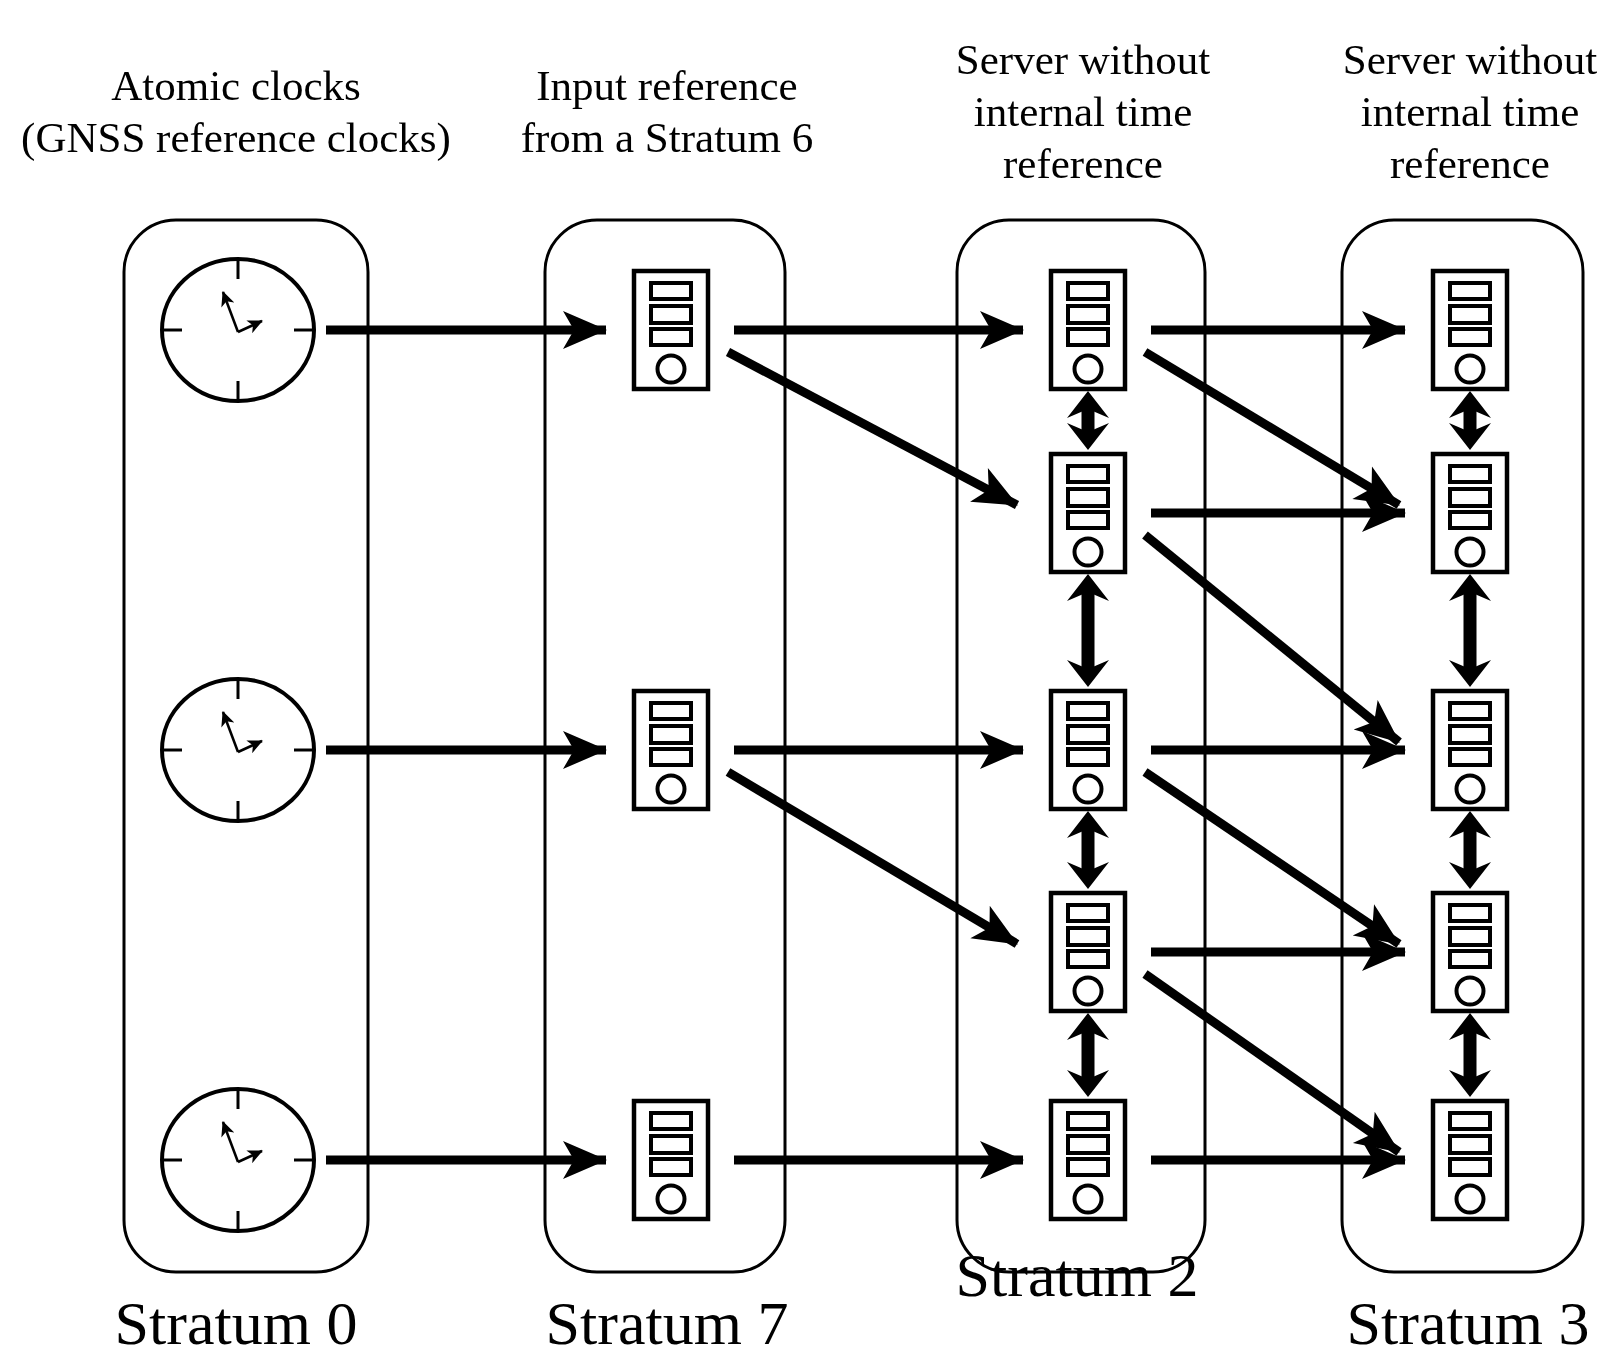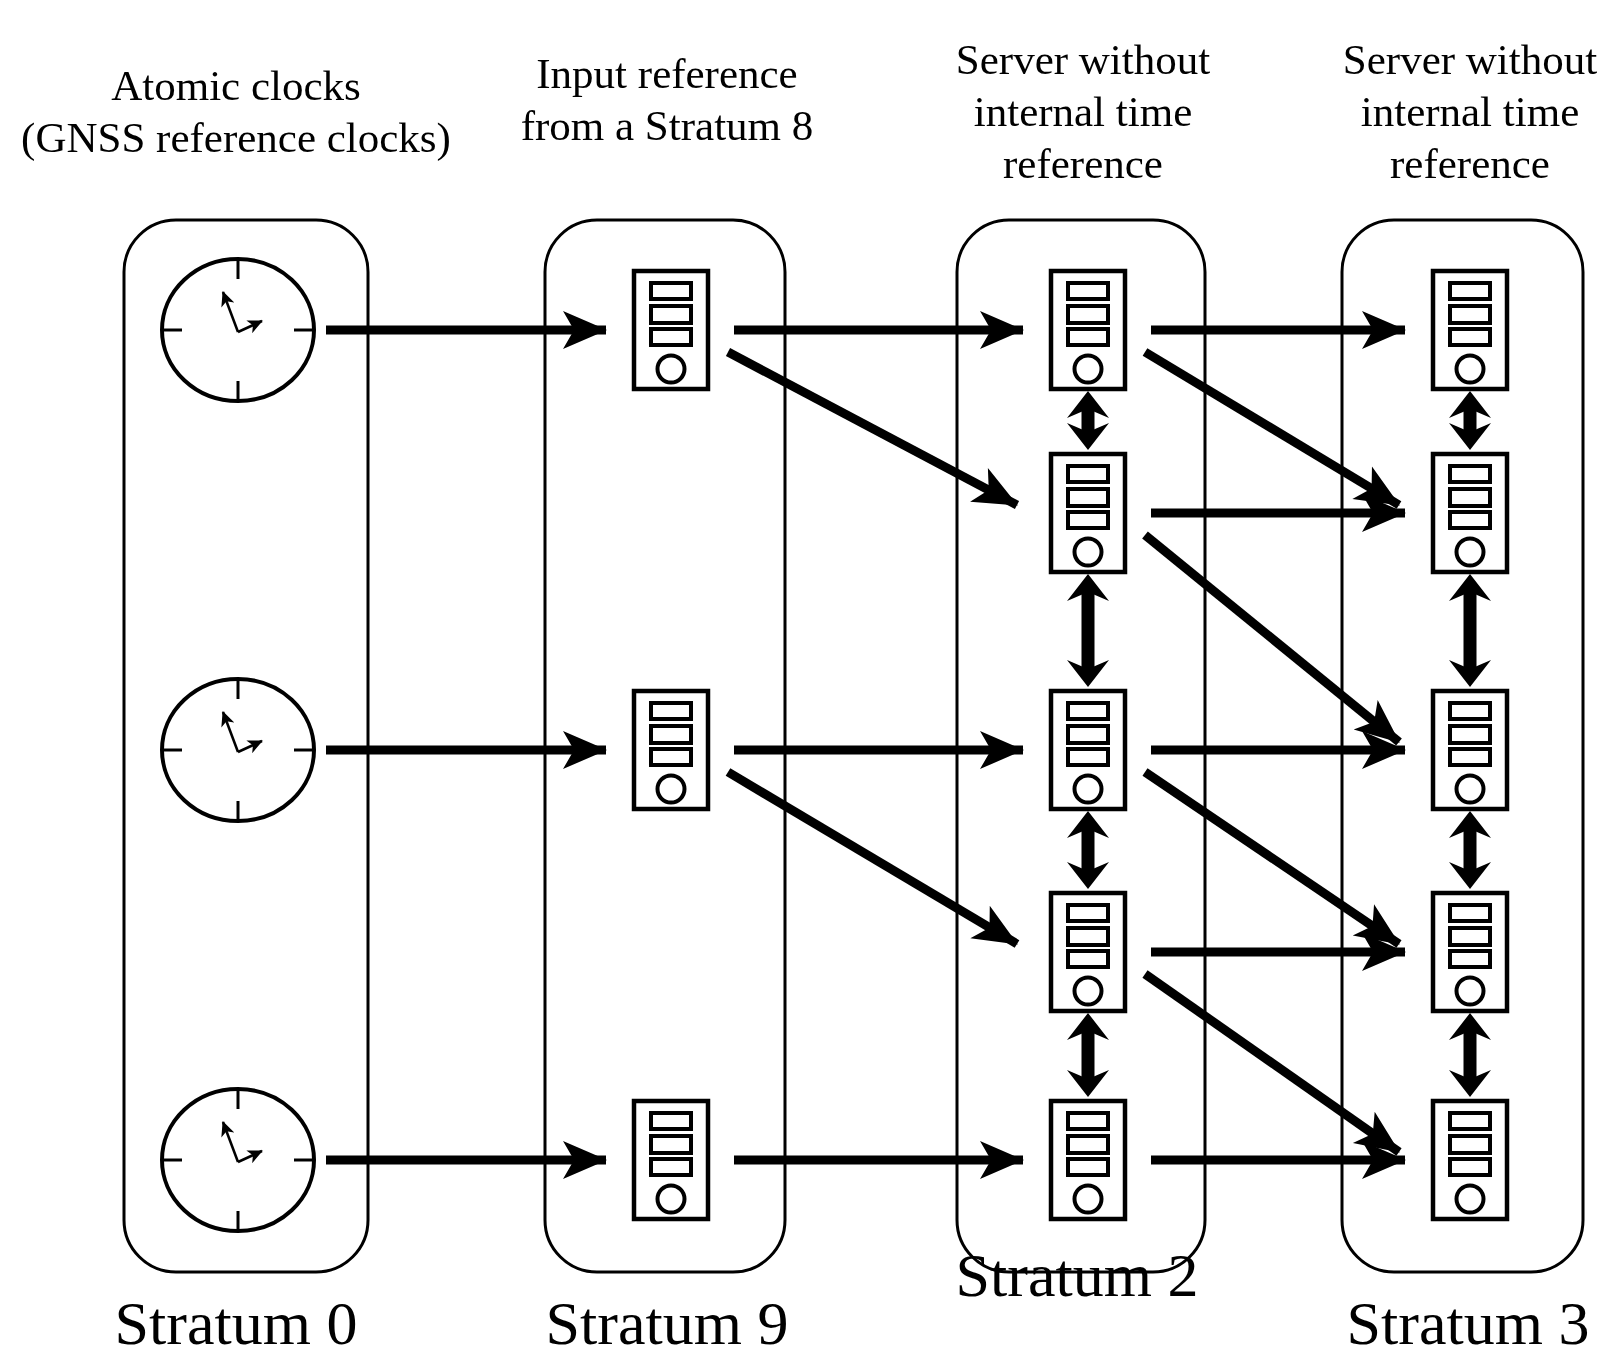--- a/index.html
+++ b/index.html
@@ -19,23 +19,23 @@
     font-size:62px;line-height:62px;white-space:nowrap;
   }
 </style>
 </head>
 <body>
 
 <div class="hdr" style="left:236px;top:60px">
   <div>Atomic clocks</div>
   <div>(GNSS reference clocks)</div>
 </div>
-<div class="hdr" style="left:667px;top:48px">
+<div class="hdr" style="left:667px;top:60px">
   <div>Input reference</div>
-  <div>from a Stratum 8</div>
+  <div>from a Stratum 6</div>
 </div>
 <div class="hdr" style="left:1083px;top:34px">
   <div>Server without</div>
   <div>internal time</div>
   <div>reference</div>
 </div>
 <div class="hdr" style="left:1470px;top:34px">
   <div>Server without</div>
   <div>internal time</div>
   <div>reference</div>
@@ -231,15 +231,15 @@
         <rect x="-37" y="-59" width="74" height="118" fill="#fff" stroke="#000000" stroke-width="4.5"></rect>
         <rect x="-20" y="-47" width="40" height="16" fill="#fff" stroke="#000000" stroke-width="4"></rect>
         <rect x="-20" y="-24" width="40" height="17" fill="#fff" stroke="#000000" stroke-width="4"></rect>
         <rect x="-20" y="-1" width="40" height="16" fill="#fff" stroke="#000000" stroke-width="4"></rect>
         <circle cx="0" cy="39" r="13.5" fill="#fff" stroke="#000000" stroke-width="4"></circle>
       </g>
     </g>
 </svg>
 
 <div class="ftr" style="left:236px;top:1292px">Stratum 0</div>
-<div class="ftr" style="left:667px;top:1292px">Stratum 9</div>
+<div class="ftr" style="left:667px;top:1292px">Stratum 7</div>
 <div class="ftr" style="left:1077px;top:1244px">Stratum 2</div>
 <div class="ftr" style="left:1468px;top:1292px">Stratum 3</div>
 
 </body></html>

